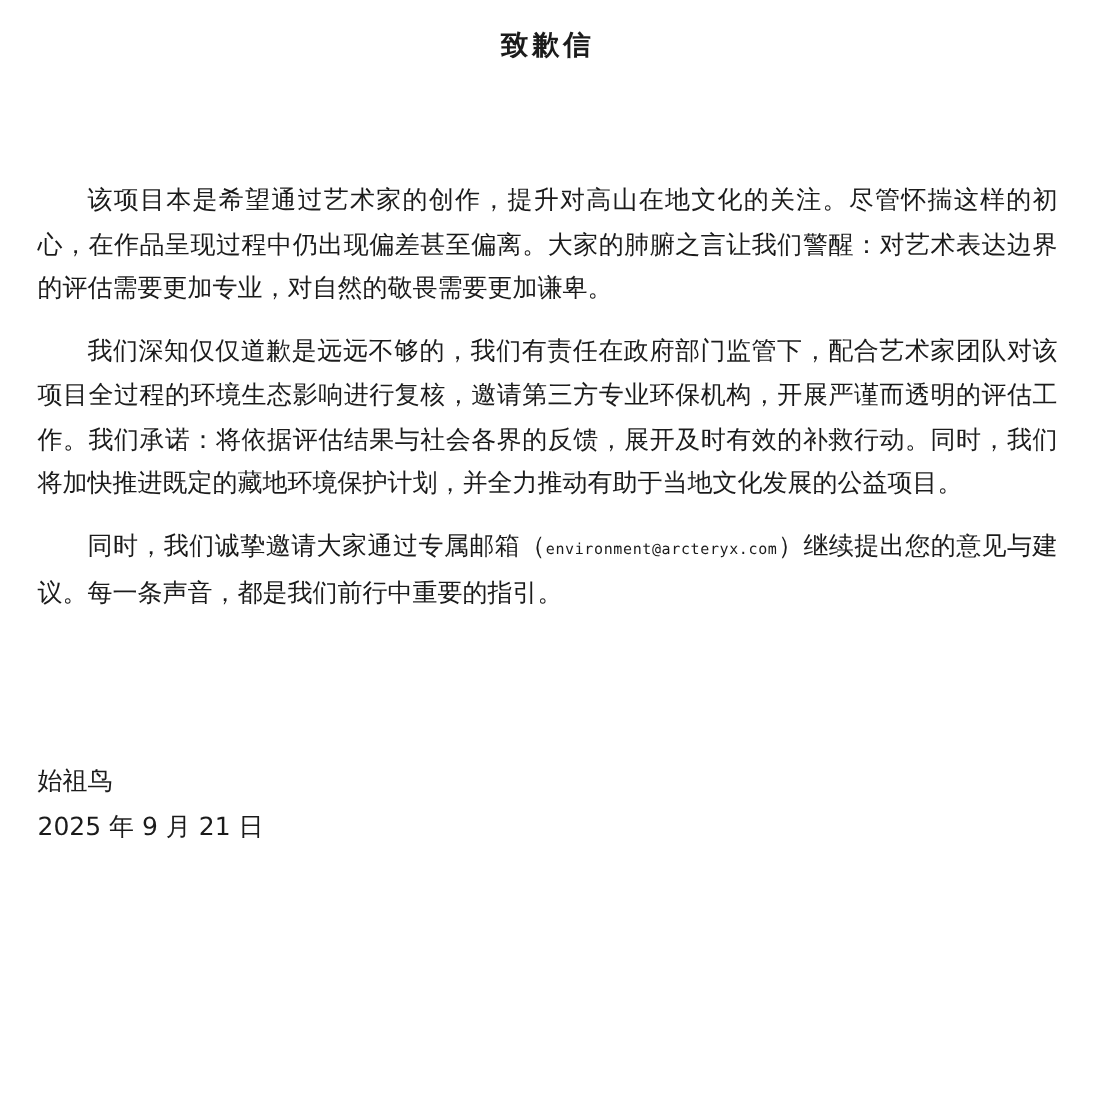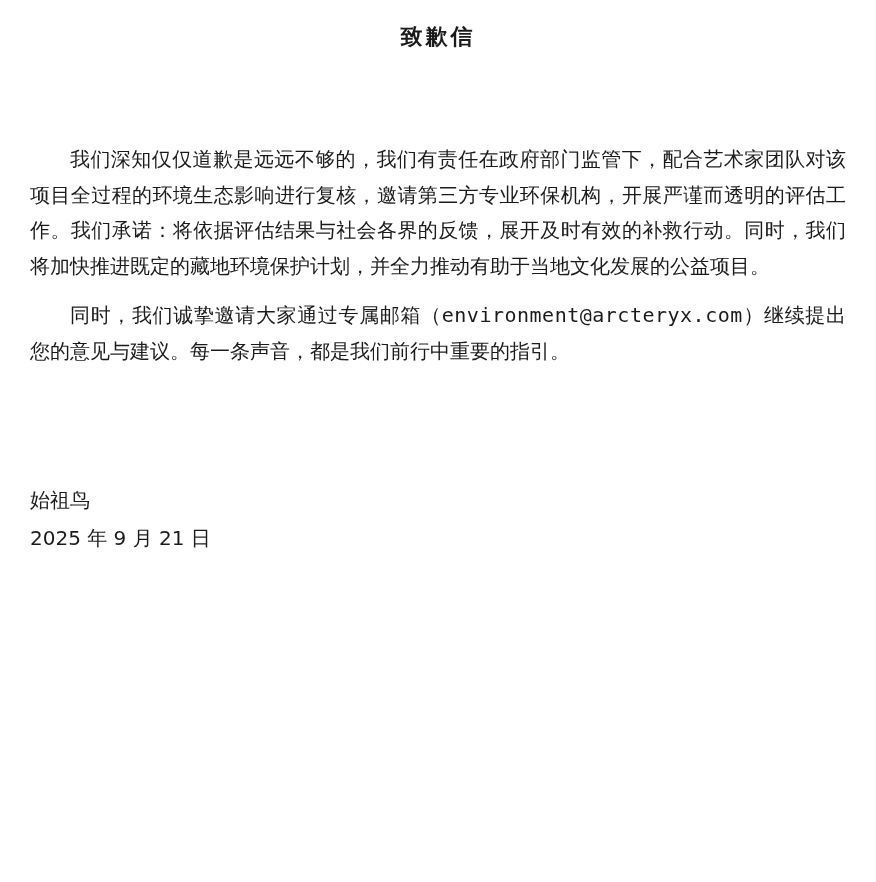--- a/index.html
+++ b/index.html
@@ -32,21 +32,21 @@
     line-height: 35.5px;
     text-align: justify;
     text-justify: inter-ideograph;
   }
   p.para {
     margin: 0 0 14px 0;
     text-indent: 2em;
   }
   .email-text {
     font-family: "DejaVu Sans Mono", "Liberation Mono", monospace;
-    font-size: 20px;
+    font-size: 12px;
     letter-spacing: 0.5px;
   }
   .closing-block {
     margin-top: 18px;
   }
   .closing-line {
     margin: 0;
     text-indent: 2em;
   }
   .signature-block {
@@ -66,20 +66,21 @@
 </head>
 <body>
 
 <div class="page">
 
   <h1 class="letter-title">致歉信</h1>
 
   <div class="letter-body">
 
 
+    <p class="para">该项目本是希望通过艺术家的创作，提升对高山在地文化的关注。尽管怀揣这样的初心，在作品呈现过程中仍出现偏差甚至偏离。大家的肺腑之言让我们警醒：对艺术表达边界的评估需要更加专业，对自然的敬畏需要更加谦卑。</p>
 
     <p class="para">我们深知仅仅道歉是远远不够的，我们有责任在政府部门监管下，配合艺术家团队对该项目全过程的环境生态影响进行复核，邀请第三方专业环保机构，开展严谨而透明的评估工作。我们承诺：将依据评估结果与社会各界的反馈，展开及时有效的补救行动。同时，我们将加快推进既定的藏地环境保护计划，并全力推动有助于当地文化发展的公益项目。</p>
 
     <p class="para"><span>同时，我们诚挚邀请大家通过专属邮箱（</span><span class="email-text">environment@arcteryx.com</span><span>）继续提出您的意见与建议。每一条声音，都是我们前行中重要的指引。</span></p>
 
 
   </div>
 
   <div class="signature-block">
     <div class="signature-name">始祖鸟</div>

